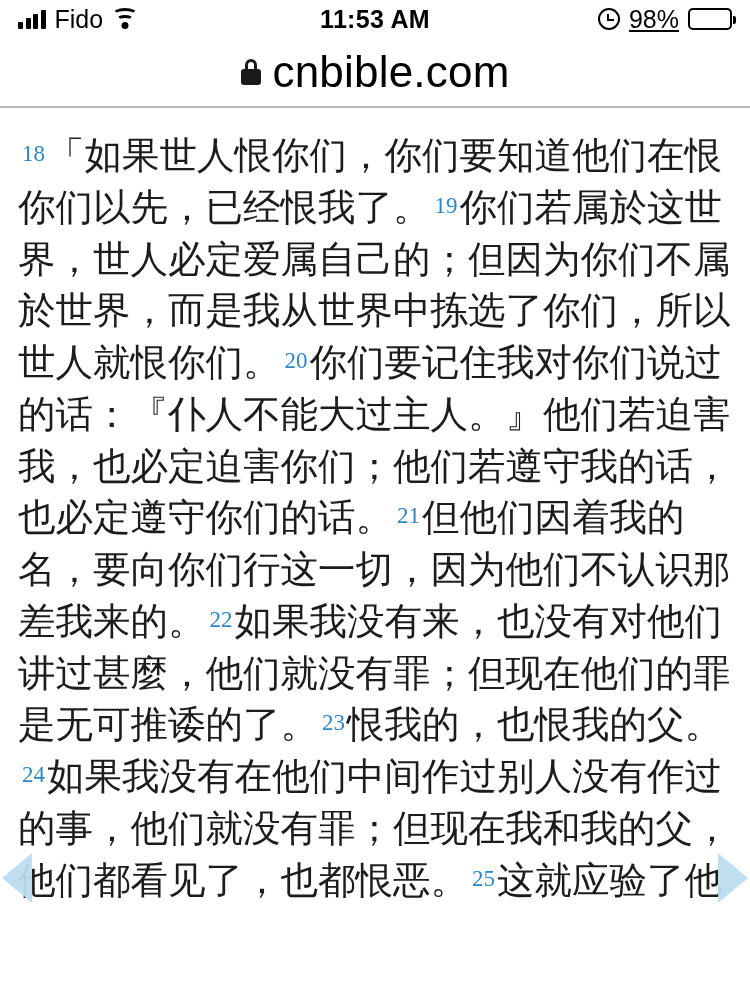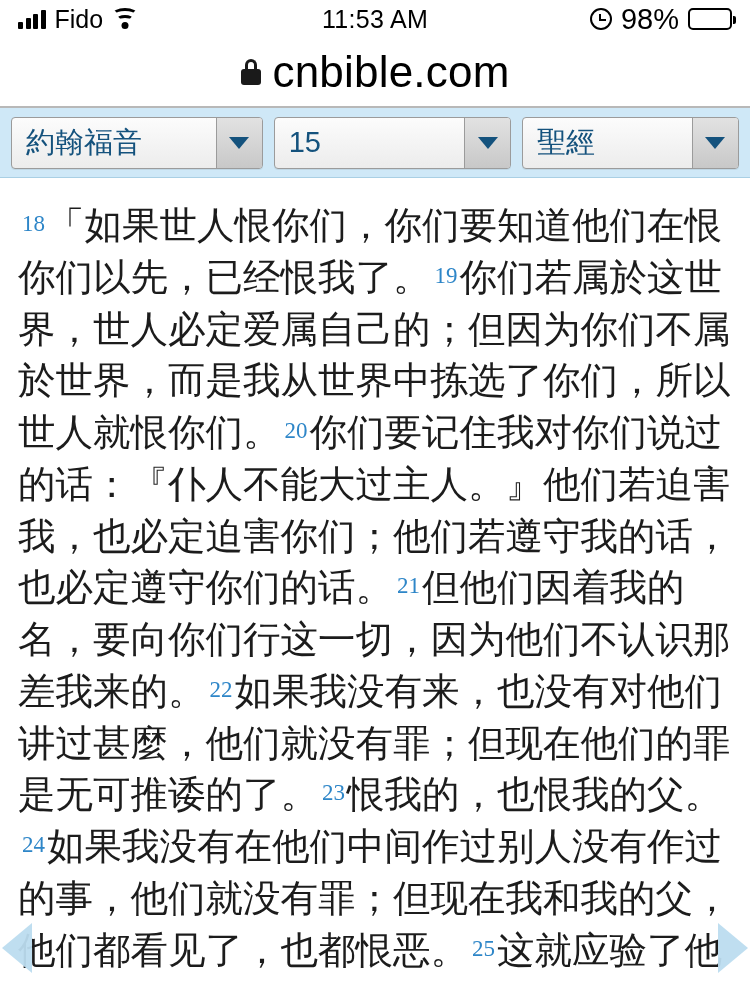--- a/index.html
+++ b/index.html
@@ -20,21 +20,21 @@
   .status-bar {
     height: 38px;
     background: #ffffff;
     display: flex;
     align-items: center;
     padding: 0 18px;
     font-size: 25px;
     color: #000;
   }
   .status-left { display: flex; align-items: center; gap: 9px; flex: 1 1 0; }
-  .status-center { flex: 0 0 auto; font-weight: 400; letter-spacing: .3px; }
+  .status-center { flex: 0 0 auto; font-weight: 700; letter-spacing: .3px; }
   .status-right { display: flex; align-items: center; justify-content: flex-end; gap: 9px; flex: 1 1 0; }
 
   .signal { display: flex; align-items: flex-end; gap: 2.5px; height: 20px; }
   .signal i { display: block; width: 5px; background: #000; border-radius: 1px; }
   .signal i:nth-child(1) { height: 7px; }
   .signal i:nth-child(2) { height: 11px; }
   .signal i:nth-child(3) { height: 15px; }
   .signal i:nth-child(4) { height: 19px; }
   .carrier { font-size: 25px; }
 
@@ -55,21 +55,21 @@
   .alarm {
     width: 22px; height: 22px; border: 2.5px solid #000; border-radius: 50%;
     position: relative;
   }
   .alarm::before, .alarm::after {
     content: ""; position: absolute; background: #000;
   }
   .alarm::before { width: 2px; height: 7px; left: 7.5px; top: 4px; }
   .alarm::after  { width: 6px; height: 2px; left: 8.5px; top: 9px; }
 
-  .battery-text { font-size: 29px; }
+  .battery-text { font-size: 25px; text-decoration: underline; }
   .battery {
     width: 44px; height: 22px; border: 2.5px solid #000;
     border-radius: 5px; position: relative; padding: 2px;
   }
   .battery::after {
     content: ""; position: absolute; right: -6px; top: 6px;
     width: 3px; height: 8px; background: #000; border-radius: 0 2px 2px 0;
   }
   .battery .fill { height: 100%; background: #000; border-radius: 2.5px; }
 
@@ -215,40 +215,20 @@
 
   <div class="url-bar">
     <span class="lock">
       <span class="shackle"></span>
         <span class="body"></span>
     </span>
     <span class="url-text">cnbible.com</span>
   </div>
   <div class="divider"></div>
 
-  <div class="selector-bar">
-    <div class="select" id="sel-book">
-      <span class="value">約翰福音</span>
-      <span class="arrow-box">
-          <span class="tri"></span>
-        </span>
-    </div>
-    <div class="select" id="sel-chapter">
-      <span class="value">15</span>
-      <span class="arrow-box">
-          <span class="tri"></span>
-        </span>
-    </div>
-    <div class="select" id="sel-version">
-      <span class="value">聖經</span>
-      <span class="arrow-box">
-          <span class="tri"></span>
-        </span>
-    </div>
-  </div>
 
   <div class="content">
     <div class="passage" id="passage"><span class="vnum">18</span><span>「如果世人恨你们，你们要知道他们在恨你们以先，已经恨我了。</span><span class="vnum">19</span><span>你们若属於这世界，世人必定爱属自己的；但因为你们不属於世界，而是我从世界中拣选了你们，所以世人就恨你们。</span><span class="vnum">20</span><span>你们要记住我对你们说过的话：『仆人不能大过主人。』他们若迫害我，也必定迫害你们；他们若遵守我的话，也必定遵守你们的话。</span><span class="vnum">21</span><span>但他们因着我的名，要向你们行这一切，因为他们不认识那差我来的。</span><span class="vnum">22</span><span>如果我没有来，也没有对他们讲过甚麼，他们就没有罪；但现在他们的罪是无可推诿的了。</span><span class="vnum">23</span><span>恨我的，也恨我的父。</span><span class="vnum">24</span><span>如果我没有在他们中间作过别人没有作过的事，他们就没有罪；但现在我和我的父，他们都看见了，也都恨恶。</span><span class="vnum">25</span><span>这就应验了他们律法上所写的话：『他们无故地恨我。』</span></div>
     <div class="nav-arrow left"></div>
     <div class="nav-arrow right"></div>
   </div>
 
 </div>
 
 </body></html>

